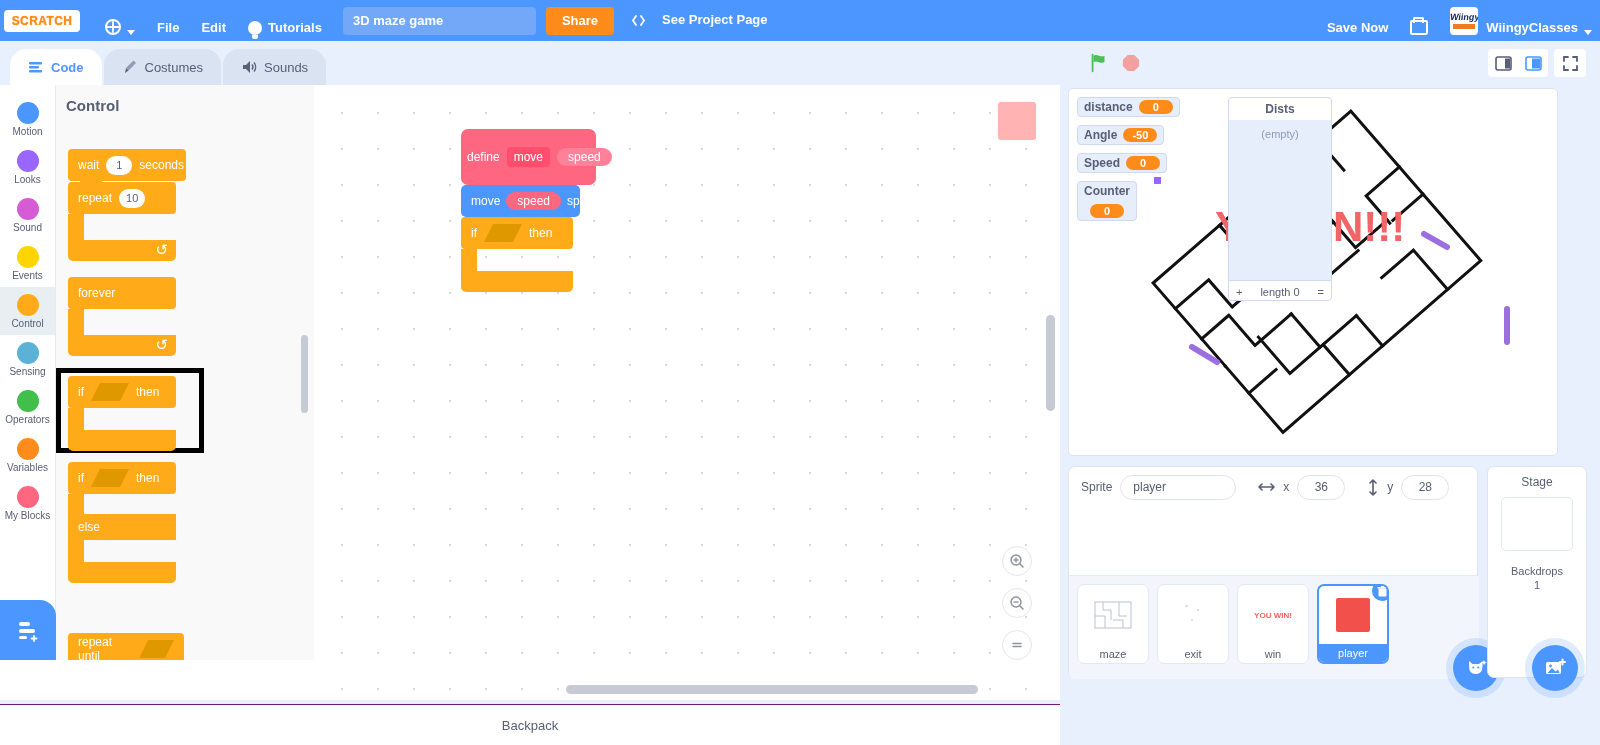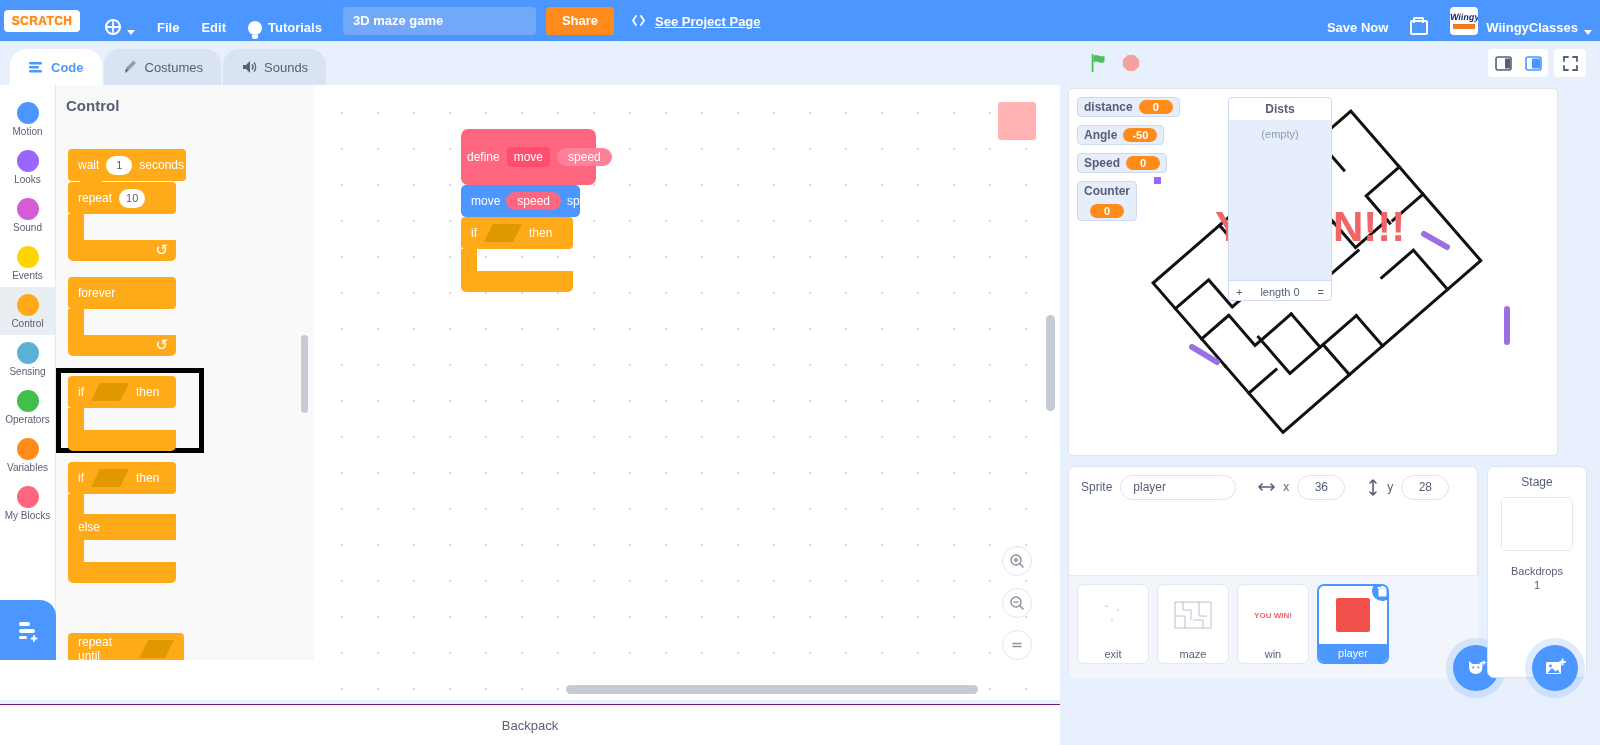--- a/index.html
+++ b/index.html
@@ -36,21 +36,21 @@
     background: #72a8f7; color: #fff; font-size: 13px; font-weight: bold;
     padding: 0 10px; margin: 0 10px; outline: none;
     font-family: "Liberation Sans", sans-serif;
   }
   .title-input::placeholder { color: #e2eeff; }
   .share-btn {
     background: #ff8c1a; color: #fff; border: none; border-radius: 4px;
     height: 28px; padding: 0 16px; font-size: 13px; font-weight: bold; cursor: pointer;
     font-family: "Liberation Sans", sans-serif;
   }
-  .project-page { display:flex; align-items:flex-end; gap:8px; margin-left:16px; cursor:pointer;text-decoration:underline; }
+  .project-page { display:flex; align-items:flex-start; gap:15px; margin-left:16px; cursor:pointer; }
   .folder-ico { width:18px;height:15px;border:2px solid #fff;border-radius:2px;position:relative;}
   .folder-ico:before{content:"";position:absolute;left:1px;top:-5px;width:7px;height:4px;border:2px solid #fff;border-bottom:none;border-radius:2px 2px 0 0;}
   .spacer { flex: 1; }
   .avatar-img {
     width: 28px; height: 28px; border-radius: 4px; background: #fff;
     display:flex;flex-direction:column;justify-content:center;align-items:center;
     overflow:hidden; margin-right: 8px;
   }
   .avatar-img .w1 { font-size:9px;font-weight:bold;color:#1a2a6c;line-height:1;transform:skewX(-8deg); }
   .avatar-img .w2 { width:22px;height:5px;background:#f07b20;margin-top:2px; }
@@ -596,32 +596,32 @@
         <path d="M6 1 v15 M6 1 l-3 3 M6 1 l3 3 M6 16 l-3 -3 M6 16 l3 -3" stroke="#575e75" stroke-width="1.6" fill="none" stroke-linecap="round"></path>
       </svg>
       <span class="sp-label" style="margin-left:8px;">y</span>
       <input class="sp-input" style="width: 48px;" value="28">
     </div>
 
 
     <div class="sprite-list">
       <div class="sp-card">
         <svg width="44" height="34" viewBox="0 0 44 34" style="margin:auto;">
-          <path d="M14 8 h3 M26 12 h2 M20 22 h2" stroke="#d3d8e3" stroke-width="1.4"></path>
-        </svg>
-        <span class="sp-name">exit</span>
-      </div>
-      <div class="sp-card">
-        <svg width="44" height="34" viewBox="0 0 44 34" style="margin:auto;">
           <g stroke="#b9c0cf" stroke-width="1" fill="none">
             <rect x="4" y="4" width="36" height="26"></rect>
             <path d="M12 4 v8 M12 12 h8 M20 12 v10 M28 4 v14 M28 18 h8 M4 18 h10 M14 18 v12 M22 22 h10 M32 22 v8"></path>
           </g>
         </svg>
         <span class="sp-name">maze</span>
+      </div>
+      <div class="sp-card">
+        <svg width="44" height="34" viewBox="0 0 44 34" style="margin:auto;">
+          <path d="M14 8 h3 M26 12 h2 M20 22 h2" stroke="#d3d8e3" stroke-width="1.4"></path>
+        </svg>
+        <span class="sp-name">exit</span>
       </div>
       <div class="sp-card">
         <span style="margin:auto;font-size:8px;color:#f06565;font-weight:bold;text-align:right;">YOU WIN!</span>
         <span class="sp-name">win</span>
       </div>
       <div class="sp-card sel">
         <span style="margin:auto;width:34px;height:34px;background:#f1504b;border-radius:2px;"></span>
         <span class="sp-name">player</span>
         <span class="del-badge">
           <svg width="13" height="13" viewBox="0 0 13 13">

